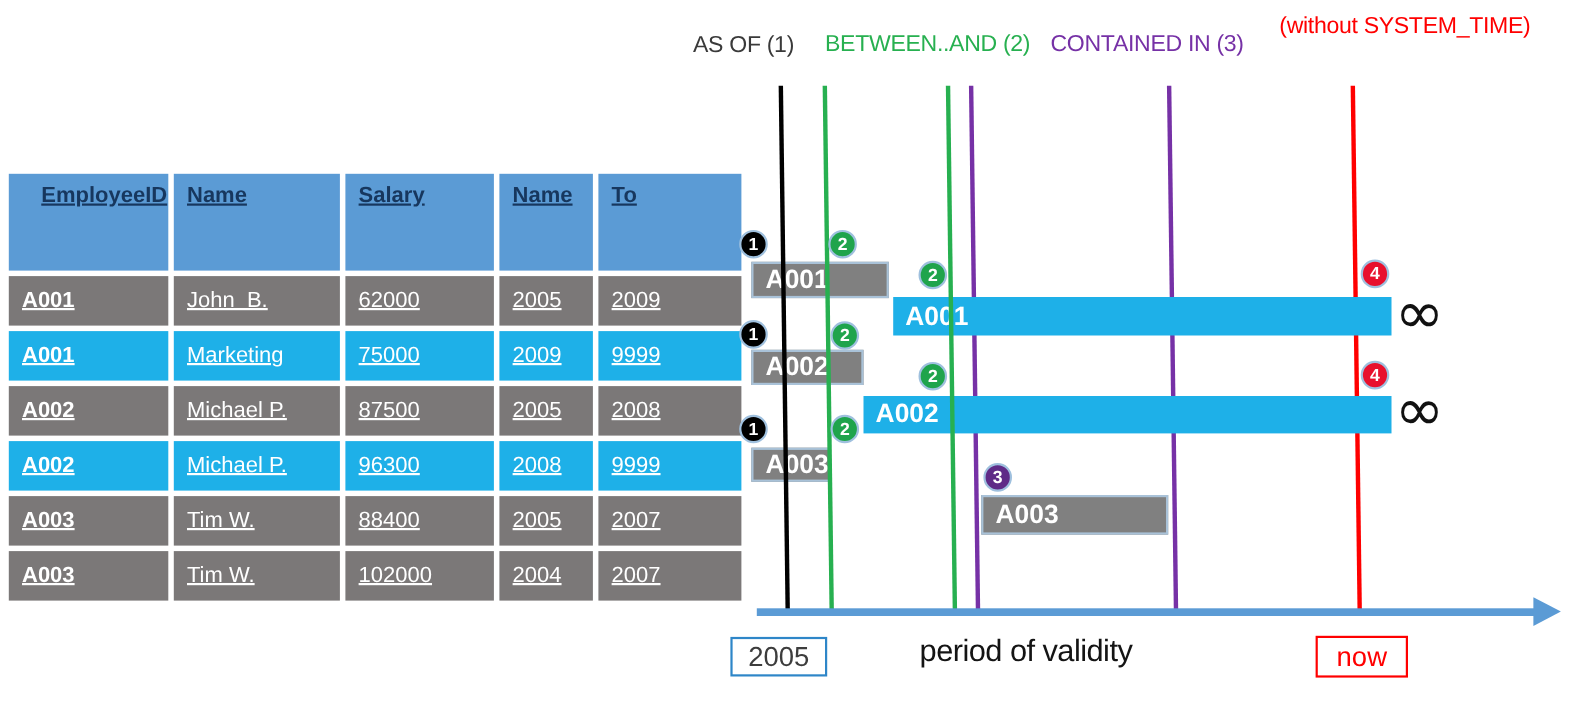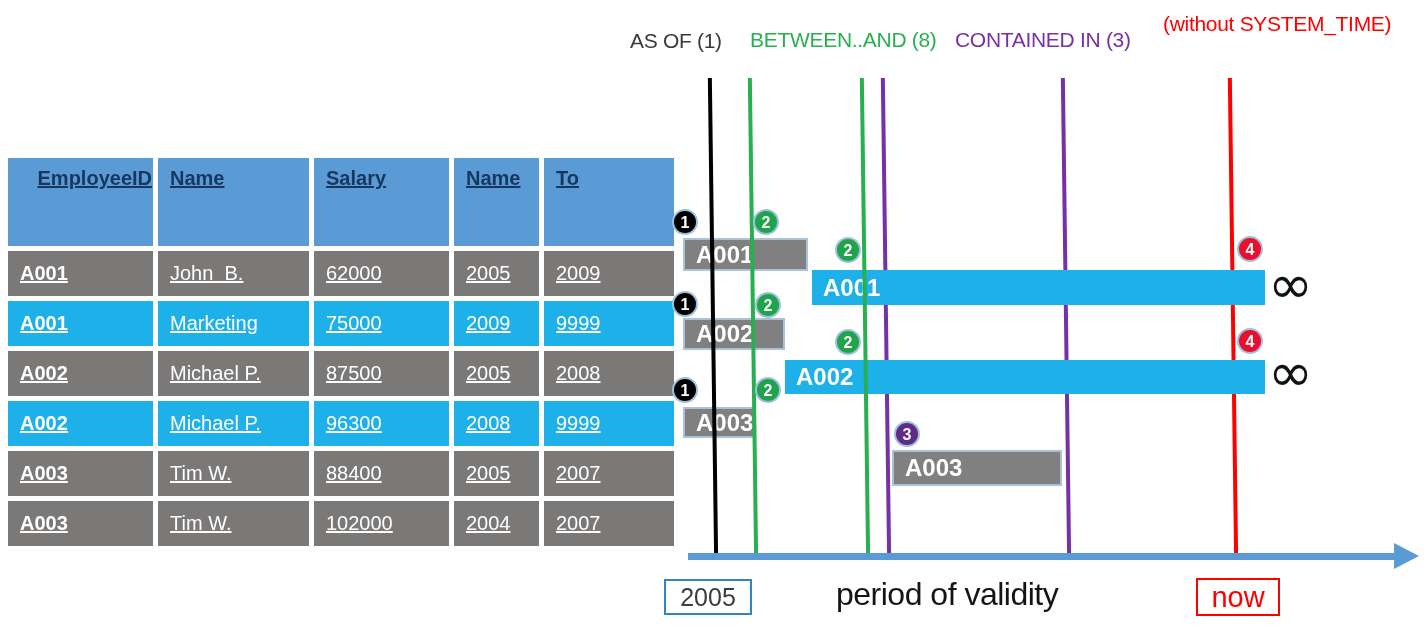--- a/index.html
+++ b/index.html
@@ -45,23 +45,23 @@
     border:2px solid #9fc0de;box-sizing:border-box;
   }
   .inf{position:absolute;font-size:54px;line-height:54px;color:#111;z-index:5;
        font-family:"DejaVu Sans","Liberation Sans",sans-serif;}
 
   .axis-line{position:absolute;left:688px;top:553px;width:708px;height:7px;background:var(--axis-blue);z-index:5;}
   .axis-head{position:absolute;left:1394px;top:543px;width:0;height:0;z-index:5;
     border-left:25px solid var(--axis-blue);border-top:13px solid transparent;border-bottom:13px solid transparent;}
   .year-box{position:absolute;left:664px;top:579px;width:84px;height:32px;border:2px solid #2e86c8;
     color:#3d3d3d;font-size:25px;display:flex;align-items:center;justify-content:center;}
-  .axis-title{position:absolute;left:836px;top:576px;font-size:32px;color:#141414;letter-spacing:-0.5px;}
+  .axis-title{position:absolute;left:836px;top:576px;font-size:28px;color:#141414;letter-spacing:-0.5px;}
   .now-box{position:absolute;left:1196px;top:578px;width:80px;height:34px;border:2px solid #ff0000;
-    color:#ff0000;font-size:29px;display:flex;align-items:center;justify-content:center;}
+    color:#ff0000;font-size:25px;display:flex;align-items:center;justify-content:center;}
 </style>
 </head>
 <body>
 
 <div class="stage">
 
   <table class="emp">
     <thead>
       <tr id="header-row">
           <th class="c1 u">EmployeeID</th>
@@ -111,21 +111,21 @@
           <td>A003</td>
           <td>Tim W.</td>
           <td>102000</td>
           <td>2004</td>
           <td>2007</td>
         </tr>
       </tbody>
   </table>
 
   <div class="lg lg-asof" style="color: rgb(58, 58, 58);">AS OF (1)</div>
-  <div class="lg lg-between" style="color: rgb(39, 176, 80);">BETWEEN..AND (8)</div>
+  <div class="lg lg-between" style="color: rgb(39, 176, 80);">BETWEEN..AND (2)</div>
   <div class="lg lg-contained" style="color: rgb(118, 49, 166);">CONTAINED IN (3)</div>
   <div class="lg lg-current" style="color: rgb(255, 0, 0);">
     <div>(without SYSTEM_TIME)</div>
   </div>
 
   <div id="diagram">
     <div class="axis-line"></div>
     <div class="axis-head"></div>
     <div class="year-box">2005</div>
     <div class="axis-title">period of validity</div>

